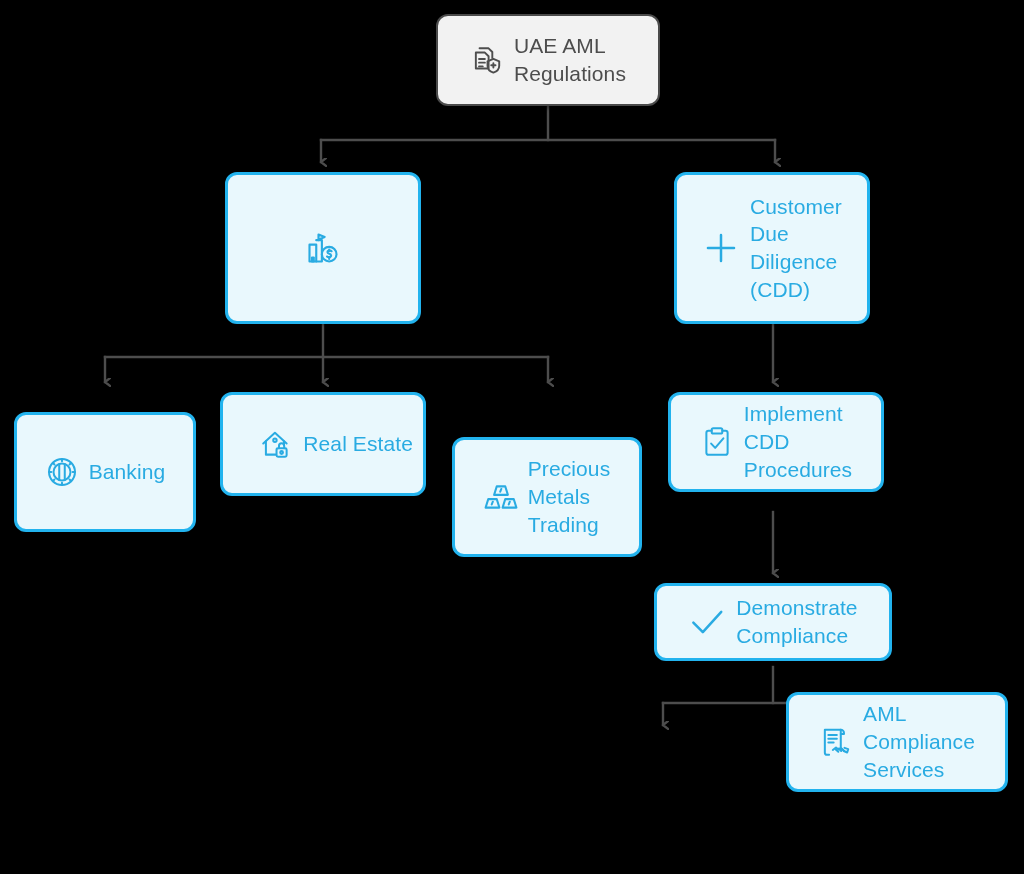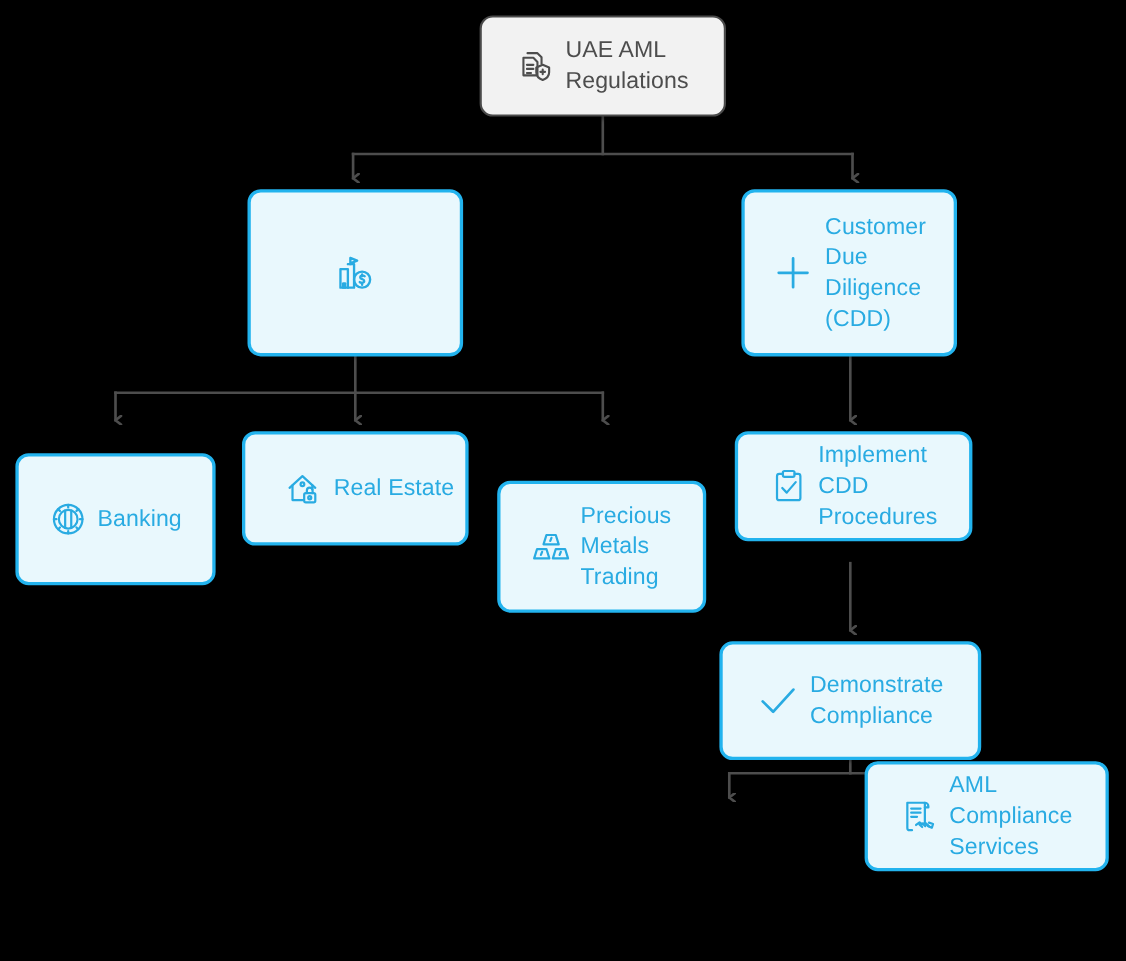--- a/index.html
+++ b/index.html
@@ -191,21 +191,21 @@
         <path d="M11 5.5 H8 a2 2 0 0 0 -2 2 V26 a2 2 0 0 0 2 2 h16 a2 2 0 0 0 2 -2 V7.5 a2 2 0 0 0 -2 -2 h-3"></path>
         <rect x="11" y="3" width="10" height="5" rx="1.5"></rect>
         <path d="M10.5 17.5 l3.8 4 L22 12.5"></path>
       </svg>
     </span>
     <span class="node-label">Implement
 CDD
 Procedures</span>
   </div>
 
-  <div class="node node-blue" style="left:654px; top:583px; width:238px; height:108px;">
+  <div class="node node-blue" style="left:654px; top:583px; width:238px; height:78px;">
     <span class="node-icon">
       <svg width="38" height="38" viewBox="0 0 32 32" class="icon-blue" style="stroke-width:2.1">
         <path d="M4.5 16.5 L12.5 24.5 L28 7.5"></path>
       </svg>
     </span>
     <span class="node-label">Demonstrate
 Compliance</span>
   </div>
 
 

